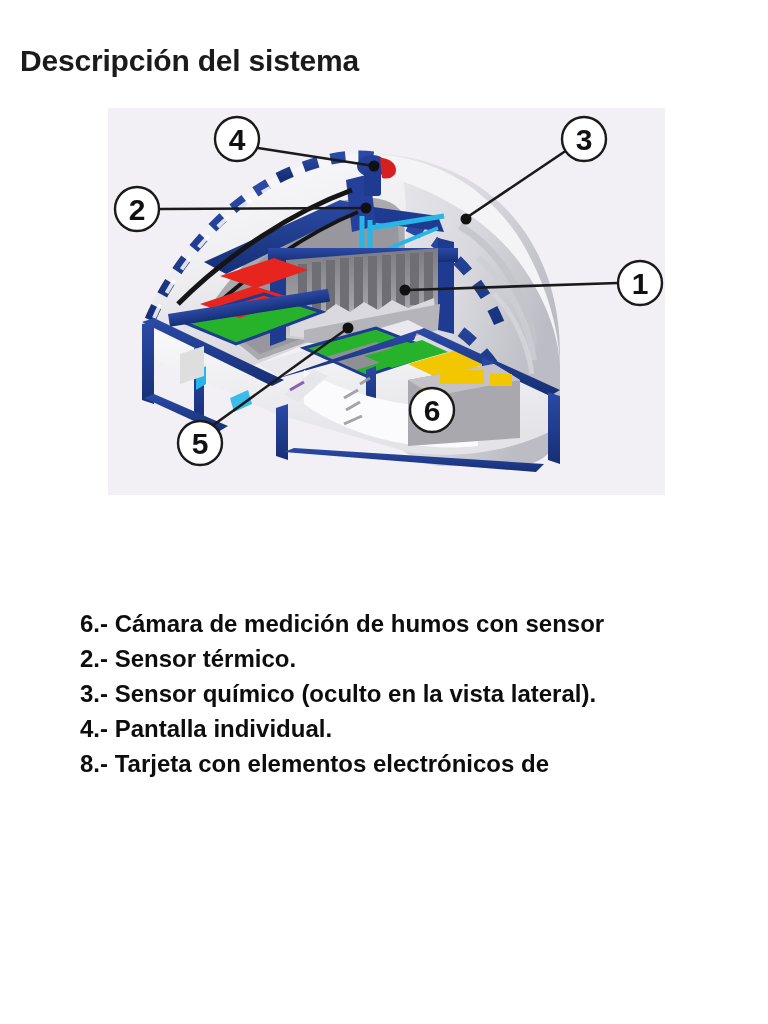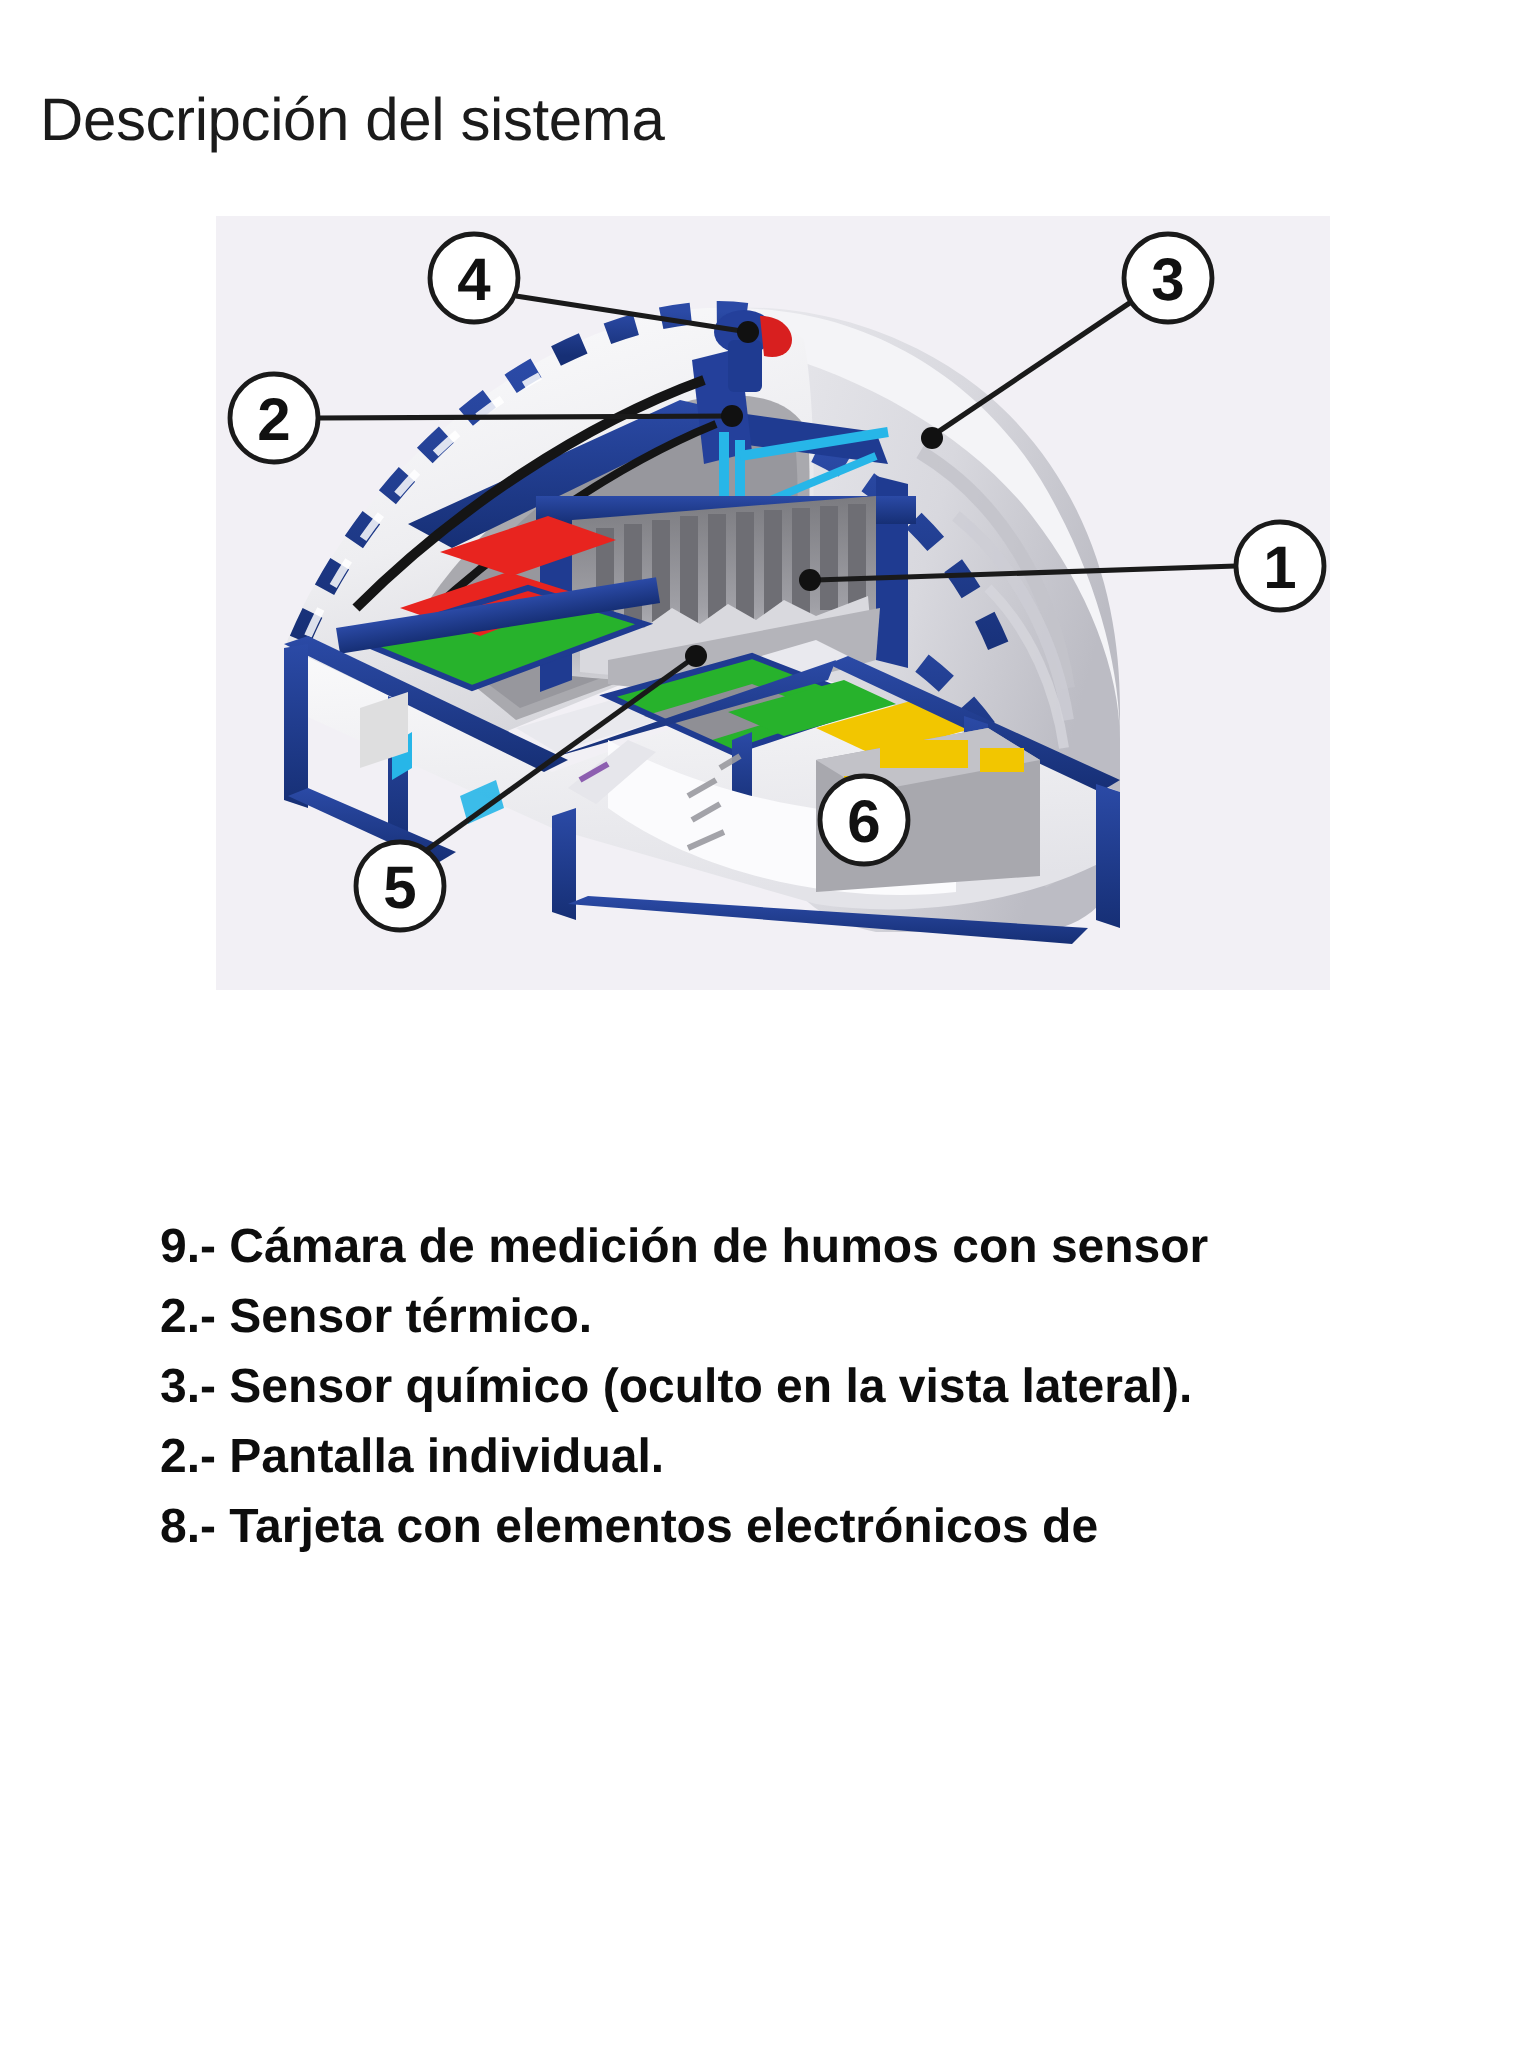--- a/index.html
+++ b/index.html
@@ -16,21 +16,21 @@
     color: #1a1a1a;
     overflow: hidden;
   }
 
   
   #page-title {
     position: absolute;
     left: 20px;
     top: 24px;
     font-size: 30px;
-    font-weight: normal;
+    font-weight: bold;
     letter-spacing: -0.2px;
     color: #1b1b1b;
     white-space: nowrap;
   }
 
   
   #figure-panel {
     position: absolute;
     left: 108px;
     top: 108px;
@@ -287,18 +287,18 @@
 
       <g>
         <circle cx="324" cy="302" r="22" fill="#ffffff" stroke="#1a1a1a" stroke-width="2.4"></circle>
         <text x="324" y="313">6</text>
       </g>
     </g>
   </svg>
 </div>
 
 <div id="description-list">
-  <div class="desc-line">9.- Cámara de medición de humos con sensor</div>
+  <div class="desc-line">6.- Cámara de medición de humos con sensor</div>
   <div class="desc-line">2.- Sensor térmico.</div>
   <div class="desc-line">3.- Sensor químico (oculto en la vista lateral).</div>
-  <div class="desc-line">2.- Pantalla individual.</div>
+  <div class="desc-line">4.- Pantalla individual.</div>
   <div class="desc-line">8.- Tarjeta con elementos electrónicos de</div>
 </div>
 
 </body></html>

